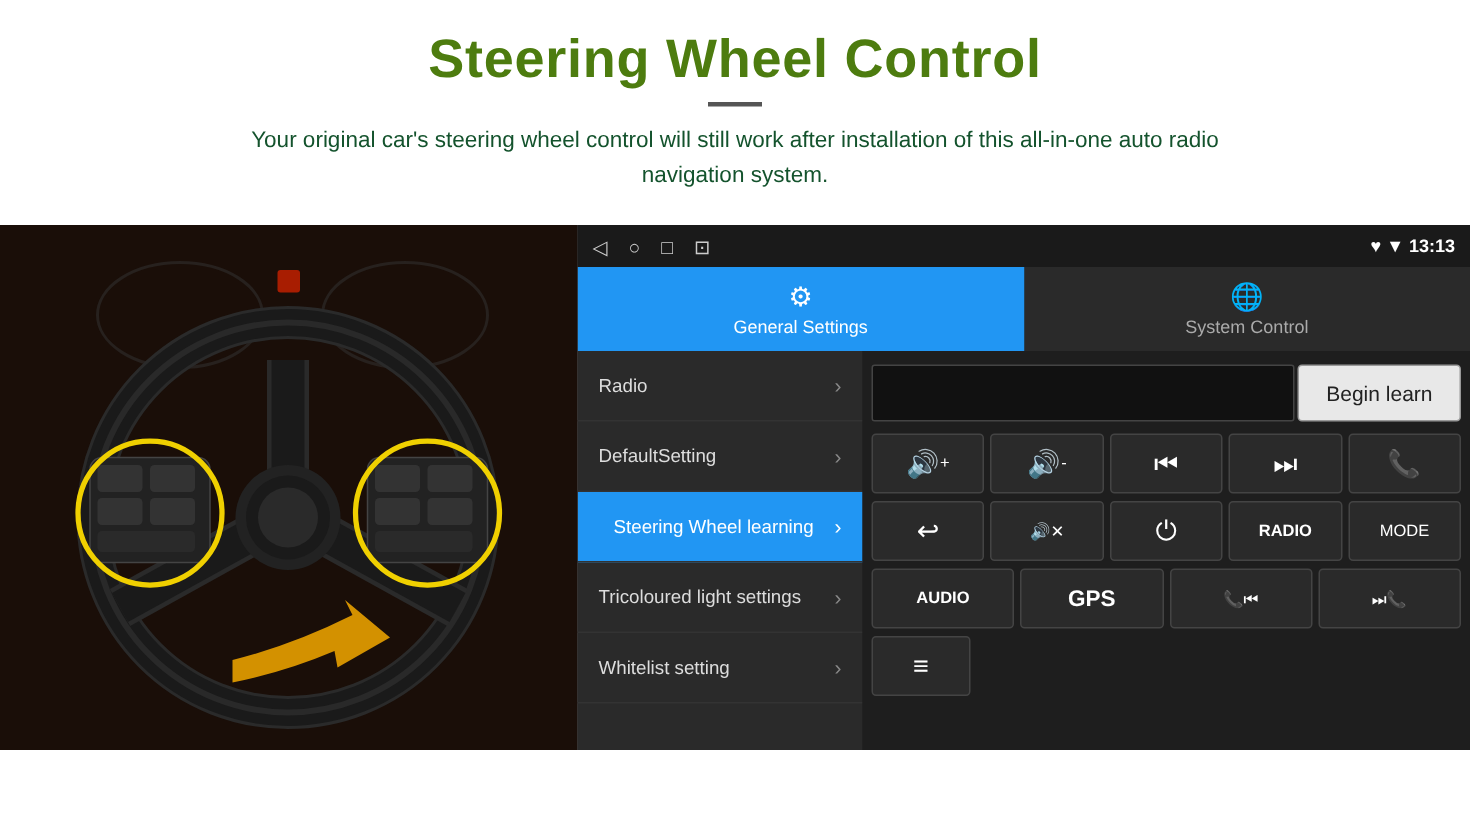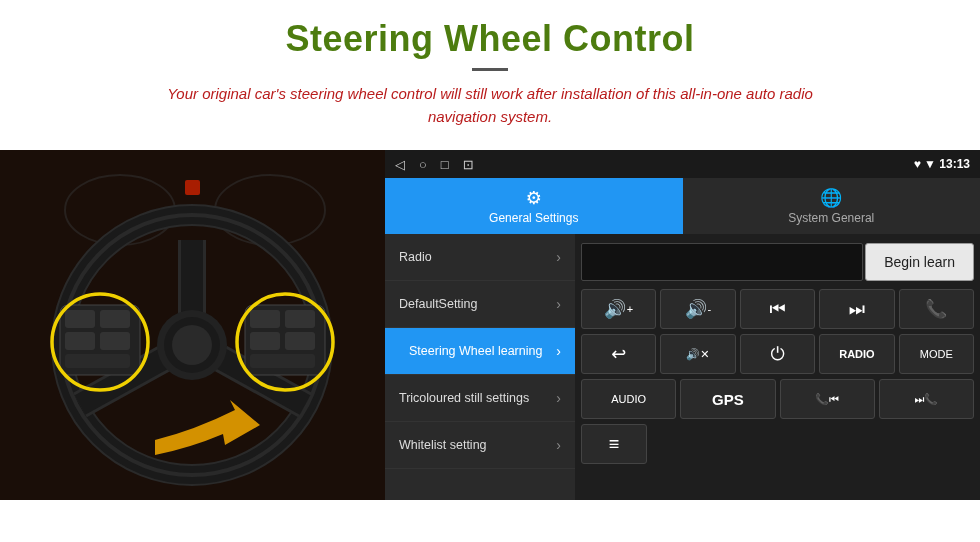--- a/index.html
+++ b/index.html
@@ -26,25 +26,24 @@
 
     .page-divider {
       width: 36px;
       height: 3px;
       background: #555;
       margin: 8px auto;
     }
 
     .page-subtitle {
       font-size: 15px;
-      color: #b91c1c;
+      color: #14532d;
       max-width: 680px;
       margin: 12px auto;
       line-height: 1.5;
-      font-style: italic;
     }
 
     .main-content {
       display: flex;
       width: 980px;
       height: 350px;
     }
 
     
     .car-image-section {
@@ -347,21 +346,21 @@
       </div>
     </div>
 
     <div class="tab-bar">
       <div class="tab-general">
         <span class="tab-icon">⚙</span>
         <span>General Settings</span>
       </div>
       <div class="tab-system">
         <span class="tab-icon">🌐</span>
-        <span>System General</span>
+        <span>System Control</span>
       </div>
     </div>
 
     <div class="content-area">
 
       <div class="left-menu">
 
         <div class="menu-item">
           <span class="menu-item-text">Radio</span>
           <span class="menu-chevron">›</span>
@@ -371,21 +370,21 @@
           <span class="menu-item-text">DefaultSetting</span>
           <span class="menu-chevron">›</span>
         </div>
 
         <div class="menu-item active">
           <span class="menu-item-text">Steering Wheel learning</span>
           <span class="menu-chevron">›</span>
         </div>
 
         <div class="menu-item">
-          <span class="menu-item-text">Tricoloured still settings</span>
+          <span class="menu-item-text">Tricoloured light settings</span>
           <span class="menu-chevron">›</span>
         </div>
 
         <div class="menu-item">
           <span class="menu-item-text">Whitelist setting</span>
           <span class="menu-chevron">›</span>
         </div>
 
       </div>
 
@@ -406,21 +405,21 @@
 
         <div class="control-row">
           <div class="ctrl-btn icon-btn">↩</div>
           <div class="ctrl-btn" style="font-size:11px">🔊✕</div>
           <div class="ctrl-btn icon-btn">⏻</div>
           <div class="ctrl-btn" style="font-size:11px; font-weight:bold;">RADIO</div>
           <div class="ctrl-btn" style="font-size:11px; font-weight:normal;">MODE</div>
         </div>
 
         <div class="control-row">
-          <div class="ctrl-btn" style="font-size:11px; font-weight:normal;">AUDIO</div>
+          <div class="ctrl-btn" style="font-size:11px; font-weight:bold;">AUDIO</div>
           <div class="ctrl-btn" style="font-size:15px; font-weight:bold;">GPS</div>
           <div class="ctrl-btn" style="font-size:11px;">📞⏮</div>
           <div class="ctrl-btn" style="font-size:11px;">⏭📞</div>
         </div>
 
         <div class="single-btn-row">
           <div class="single-ctrl">≡</div>
         </div>
 
       </div>

